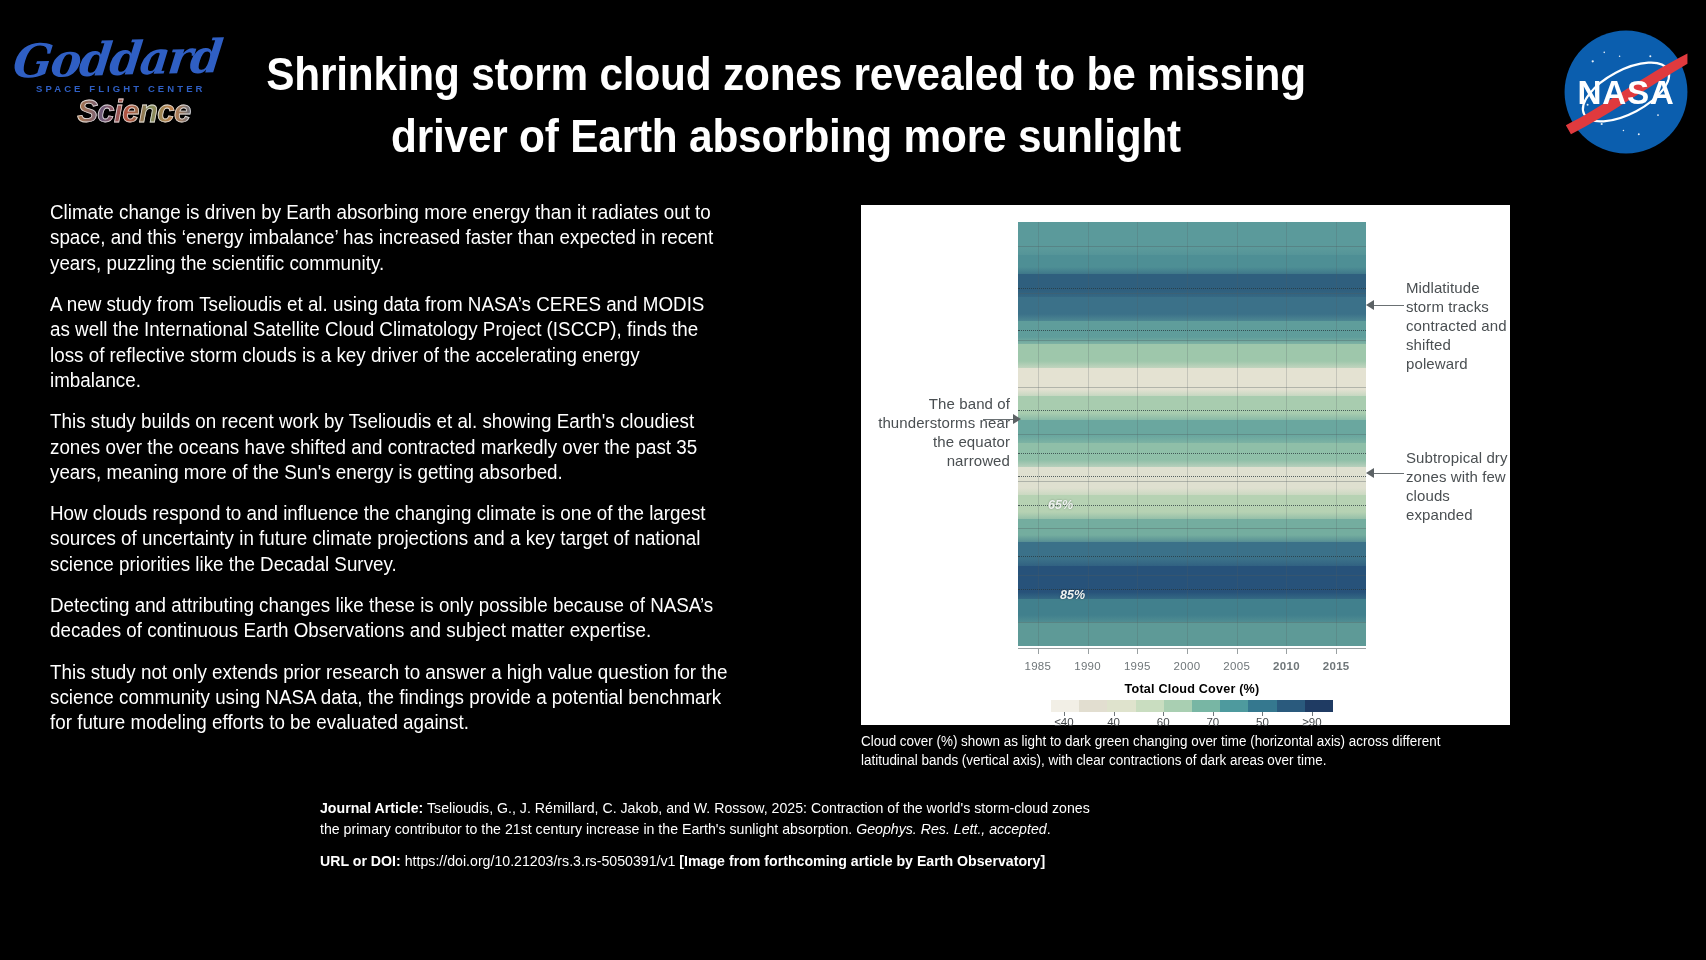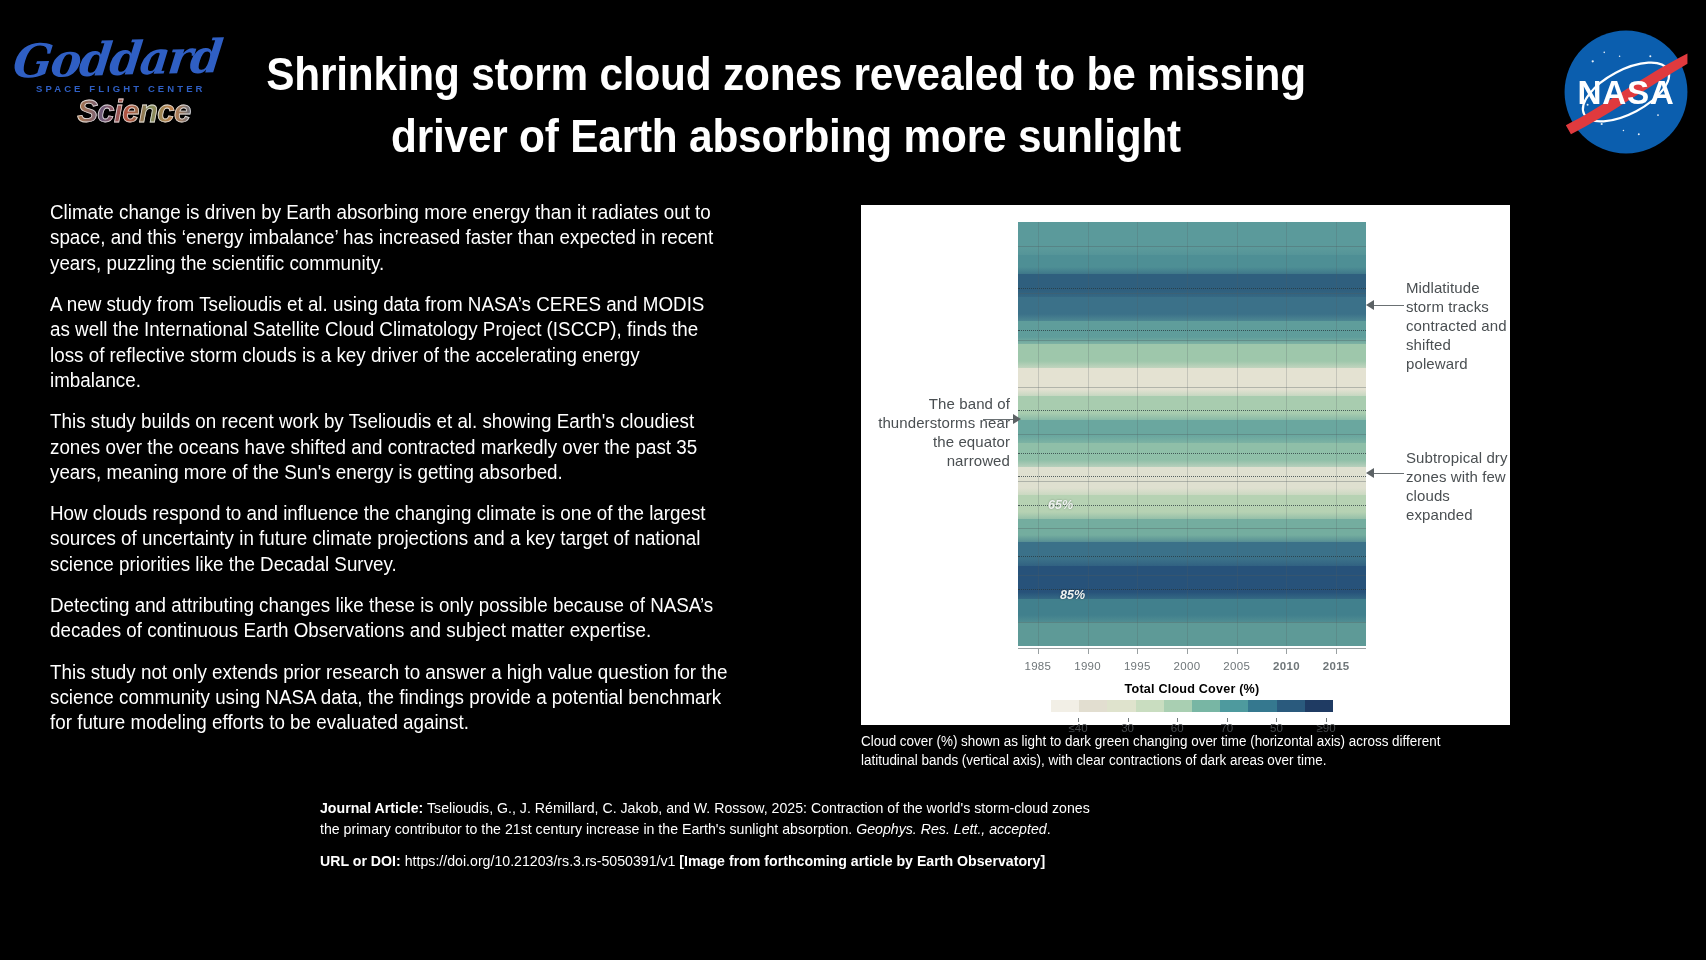--- a/index.html
+++ b/index.html
@@ -102,21 +102,21 @@
   .ann-right { left: 545px; text-align: left; width: 108px; }
   .leader { position: absolute; height: 1px; background: #6a7073; }
 
   
   .cbar-title {
     position: absolute; left: 157px; top: 477px; width: 348px; text-align: center;
     font-size: 12.6px; font-weight: 700; color: #000000; letter-spacing: 0.2px;
   }
   .cbar { position: absolute; left: 190px; top: 495px; width: 282px; height: 12px; display: flex; }
   .cbar span { flex: 1 1 0; height: 100%; }
-  .cbar-ticks { position: absolute; left: 200px; top: 507px; width: 282px; height: 18px; margin-top: 6px; }
+  .cbar-ticks { position: absolute; left: 186px; top: 507px; width: 282px; height: 18px; }
   .cbar-tick { position: absolute; top: 0; width: 1px; height: 4px; background: #6f7679; }
   .cbar-lab { position: absolute; top: 4px; transform: translateX(-50%); font-size: 11.5px; color: #44484b; }
 
   
   .fig-caption {
     position: absolute; left: 861px; top: 732px; width: 648px;
     color: #fff; font-size: 14px; line-height: 1.38;
     font-family: "Liberation Sans Narrow","Liberation Sans", sans-serif;
     transform: scaleX(0.96); transform-origin: left top;
   }
@@ -297,21 +297,21 @@
           <span style="background: rgb(120, 182, 164);"></span>
           <span style="background: rgb(78, 154, 158);"></span>
           <span style="background: rgb(53, 120, 143);"></span>
           <span style="background: rgb(42, 90, 125);"></span>
           <span style="background: rgb(31, 59, 99);"></span>
         </div>
       <div class="cbar-ticks" id="cbarticks">
           <div class="cbar-tick" style="left: 17px;"></div>
           <div class="cbar-lab" style="left: 17px;">≤40</div>
           <div class="cbar-tick" style="left: 66.6px;"></div>
-          <div class="cbar-lab" style="left: 66.6px;">30</div>
+          <div class="cbar-lab" style="left: 66.6px;">40</div>
           <div class="cbar-tick" style="left: 116.2px;"></div>
           <div class="cbar-lab" style="left: 116.2px;">60</div>
           <div class="cbar-tick" style="left: 165.8px;"></div>
           <div class="cbar-lab" style="left: 165.8px;">70</div>
           <div class="cbar-tick" style="left: 215.4px;"></div>
           <div class="cbar-lab" style="left: 215.4px;">50</div>
           <div class="cbar-tick" style="left: 265px;"></div>
           <div class="cbar-lab" style="left: 265px;">≥90</div>
         </div>
     </div>

